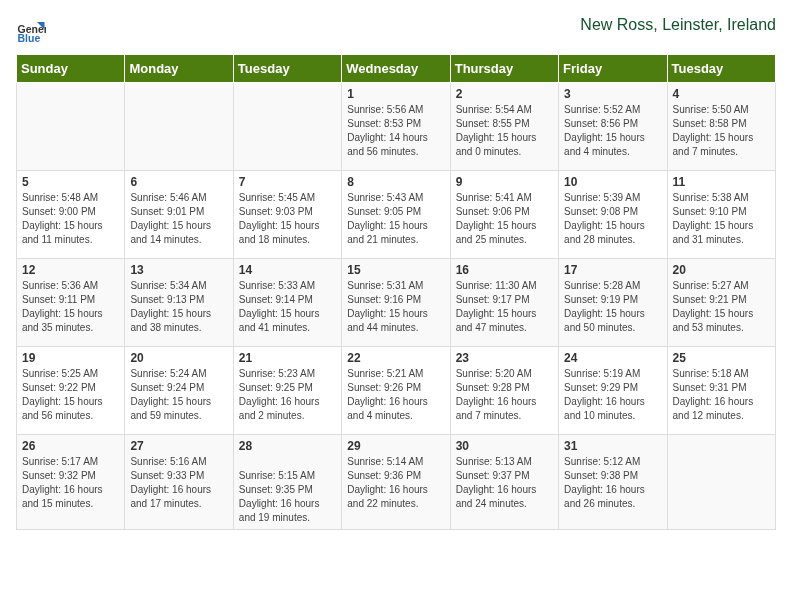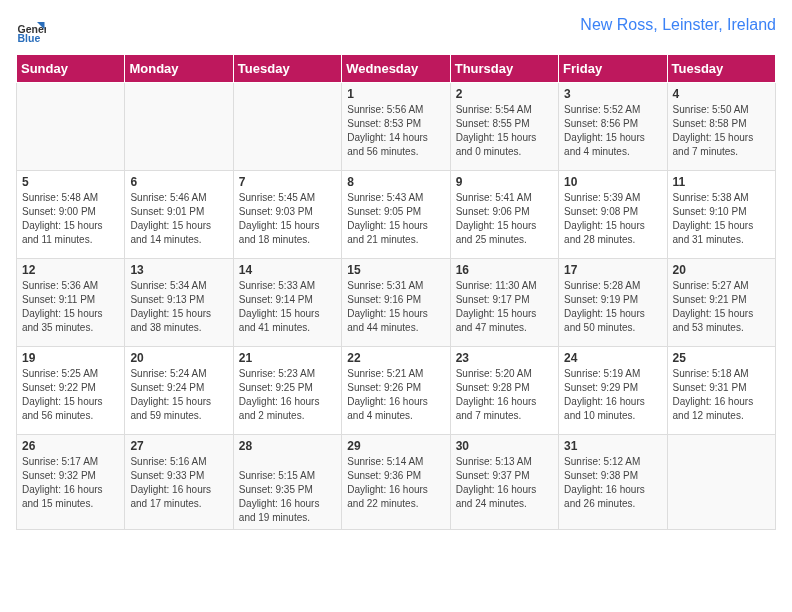--- a/index.html
+++ b/index.html
@@ -28,29 +28,29 @@
     .title-block {
       text-align: right;
     }
     .month-title {
       font-size: 36px;
       font-weight: bold;
       color: #333;
     }
     .location-title {
       font-size: 16px;
-      color: #3b82f6;
+      color: #14532d;
     }
     table {
       width: 100%;
       border-collapse: collapse;
       table-layout: fixed;
     }
     thead tr {
-      background-color: #be185d;
+      background-color: #4d7c0f;
       color: #fff;
     }
     thead th {
       padding: 6px 4px;
       font-size: 13px;
       font-weight: bold;
       text-align: left;
       border: 1px solid #fff;
     }
     tbody tr {

